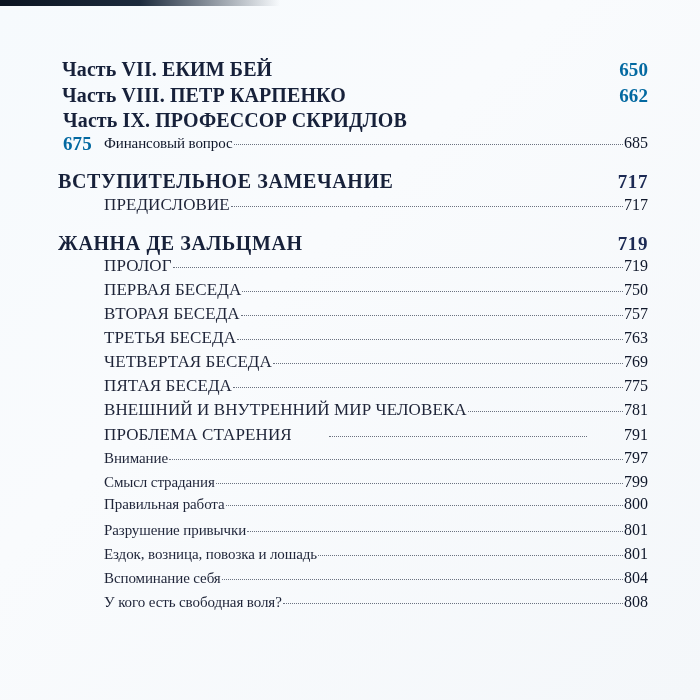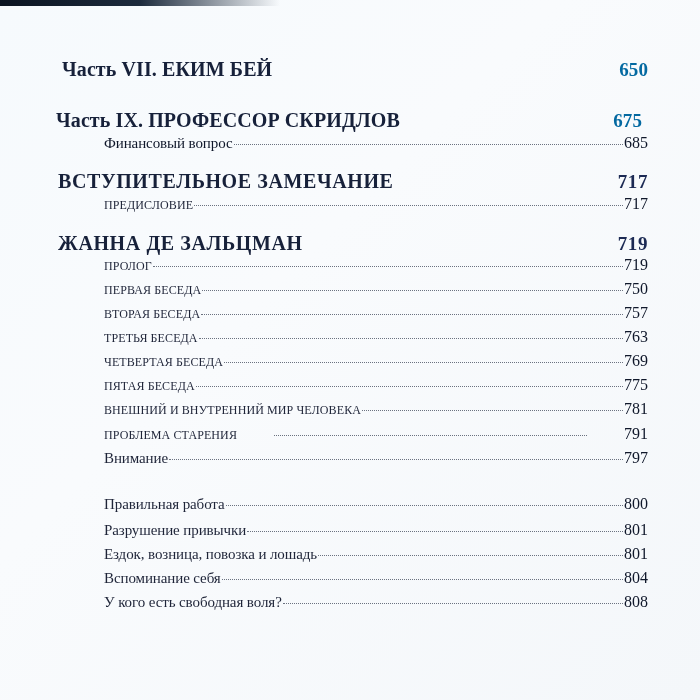--- a/index.html
+++ b/index.html
@@ -80,39 +80,44 @@
       letter-spacing: -0.1px;
     }
     .sub .page-num {
       font-size: 16px;
       color: #0f172a;
     }
     .sub.blue .label {
       color: #0f172a;
     }
     .sub.caps .label {
-      font-size: 12px;
+      font-size: 17px;
       letter-spacing: 0.1px;
     }
   </style>
 </head>
 <body>
 
 <div class="top-edge"></div>
 
 <div class="page">
 
   <div class="entry part bold no-leader" style="left:62px; top:58px; width:586px;gap:40px;">
     <span class="label">Часть VII. ЕКИМ БЕЙ</span>
     <span class="leader"></span>
     <span class="page-num">650</span>
   </div>
 
-
-  <div class="entry part bold no-leader" style="left:56px; top:109px; width:586px;">
+  <div class="entry part bold no-leader" style="left:62px; top:84px; width:586px;">
+    <span class="label">Часть VIII. ПЕТР КАРПЕНКО</span>
+    <span class="leader"></span>
+    <span class="page-num">662</span>
+  </div>
+
+  <div class="entry part bold no-leader" style="left:62px; top:109px; width:586px;flex-direction:column;">
     <span class="label">Часть IX. ПРОФЕССОР СКРИДЛОВ</span>
     <span class="leader"></span>
     <span class="page-num">675</span>
   </div>
 
   <div class="entry sub blue" style="left:104px; top:134px; width:544px;">
     <span class="label">Финансовый вопрос</span>
     <span class="leader"></span>
     <span class="page-num">685</span>
   </div>
@@ -182,20 +187,25 @@
     <span class="leader"></span>
     <span class="page-num">791</span>
   </div>
 
   <div class="entry sub" style="left:104px; top:449px; width:544px;">
     <span class="label">Внимание</span>
     <span class="leader"></span>
     <span class="page-num">797</span>
   </div>
 
+  <div class="entry sub" style="left:104px; top:473px; width:544px;">
+    <span class="label">Смысл страдания</span>
+    <span class="leader"></span>
+    <span class="page-num">799</span>
+  </div>
 
   <div class="entry sub" style="left:104px; top:495px; width:544px;">
     <span class="label">Правильная работа</span>
     <span class="leader"></span>
     <span class="page-num">800</span>
   </div>
 
   <div class="entry sub" style="left:104px; top:521px; width:544px;">
     <span class="label">Разрушение привычки</span>
     <span class="leader"></span>

